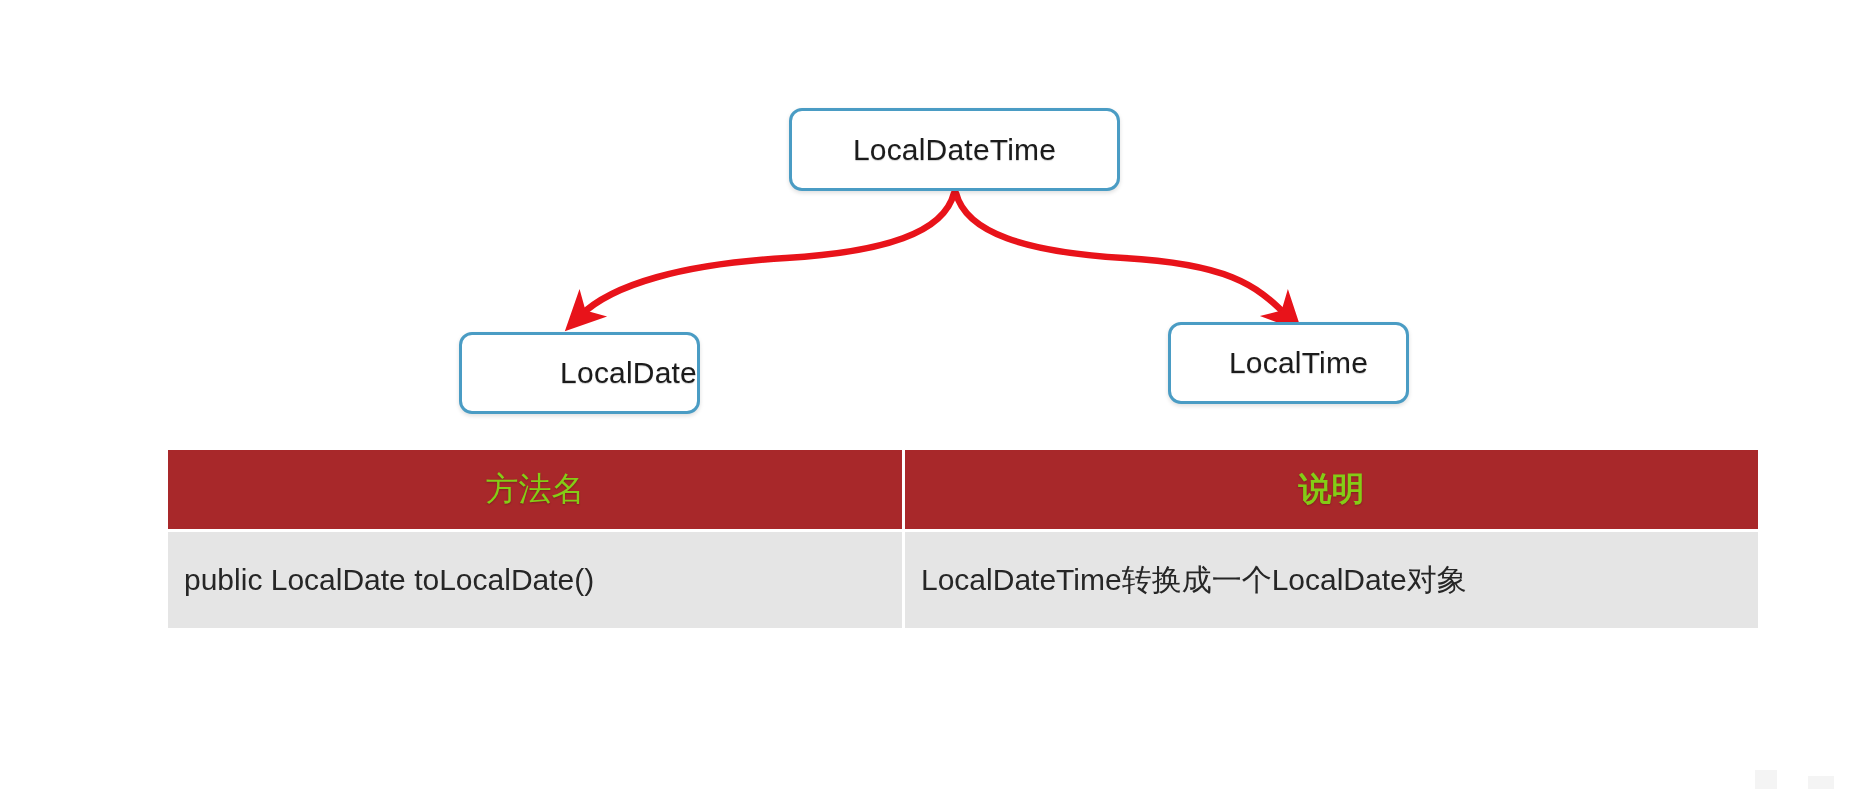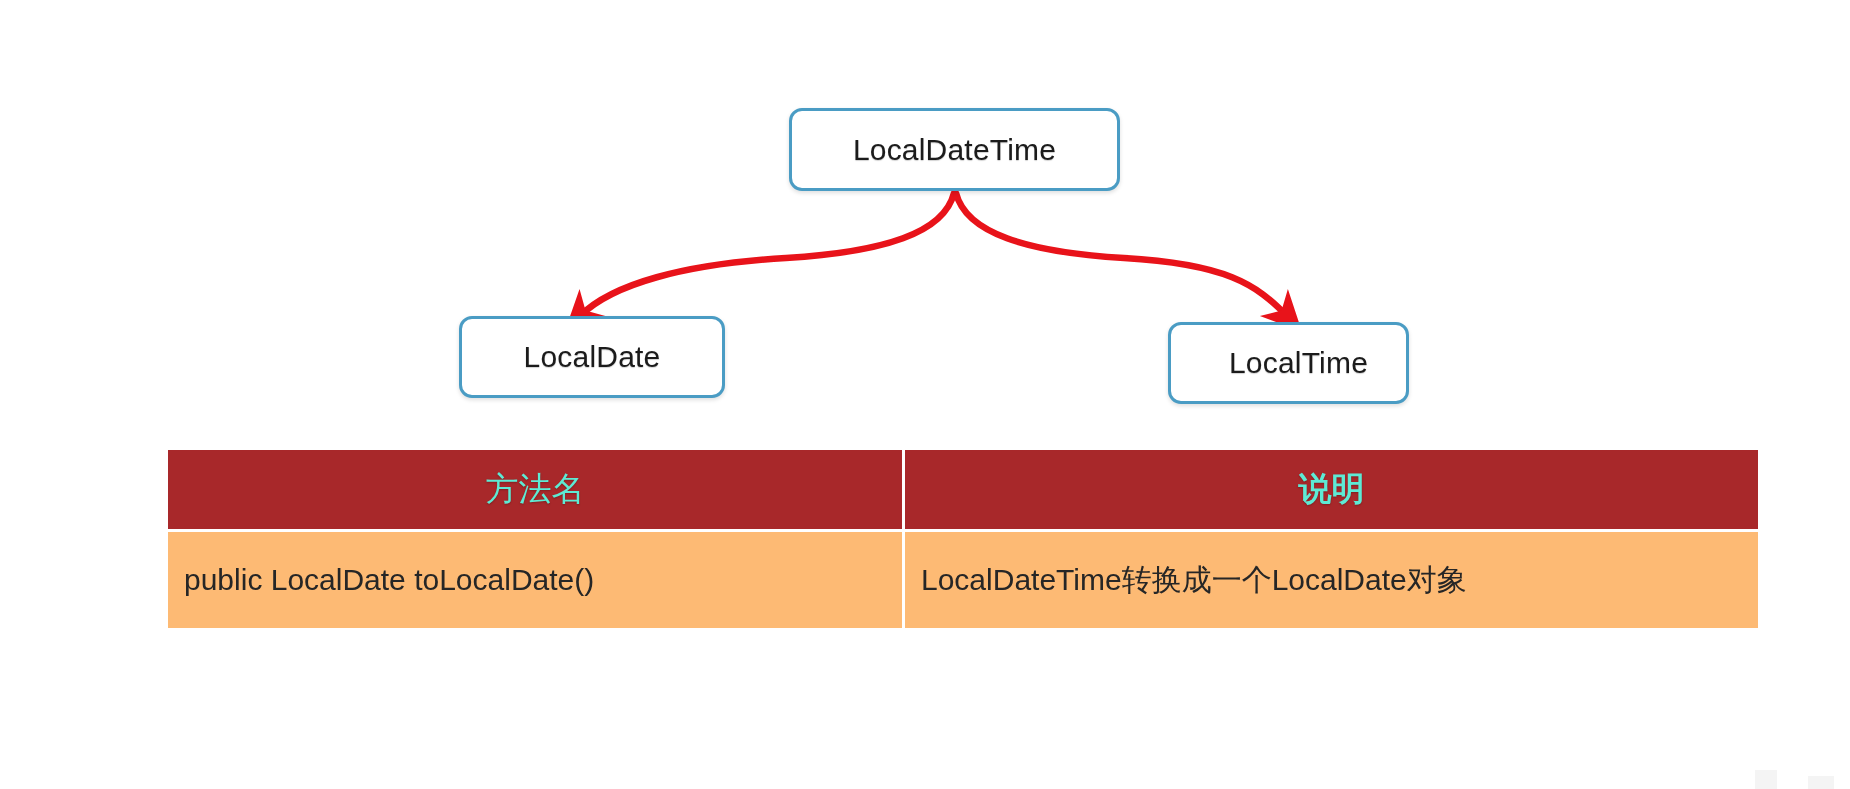--- a/index.html
+++ b/index.html
@@ -62,23 +62,24 @@
   }
 
   #node-localdatetime {
     left: 745px;
     top: 108px;
     width: 331px;
     height: 83px;
   }
   #node-localdate {
     left: 415px;
-    top: 316px;
-    width: 266px;
+    top: 332px;
+    width: 241px;
     height: 82px;
+    justify-content: flex-end;
   }
   #node-localtime {
     left: 1124px;
     top: 322px;
     width: 241px;
     height: 82px;
     padding-left: 20px;
   }
 
   
@@ -89,21 +90,21 @@
     width: 1590px;
     border-collapse: separate;
     border-spacing: 0;
     table-layout: fixed;
   }
   #method-table col.col-method { width: 737px; }
   #method-table col.col-desc   { width: 853px; }
 
   #method-table th {
     background: #a8282a;
-    color: #5eead4;
+    color: #84cc16;
     font-size: 33px;
     font-weight: normal;
     text-align: center;
     height: 79px;
     padding: 0 10px;
     border-right: 3px solid #ffffff;
     text-shadow: 0 1px 2px rgba(0,0,0,0.25);
   }
   #method-table th:last-child { border-right: none; font-weight: bold; }
 
@@ -112,21 +113,21 @@
     color: #262626;
     text-align: left;
     vertical-align: middle;
     padding: 0 16px;
     border-right: 3px solid #ffffff;
     border-top: 3px solid #ffffff;
     white-space: nowrap;
   }
   #method-table td:last-child { border-right: none; }
 
-  #method-table tr.row-odd  td { background: #fdba74; height: 96px; }
+  #method-table tr.row-odd  td { background: #e5e5e5; height: 96px; }
   #method-table tr.row-even td { background: #d9d9d9; height: 90px; }
 
   
   .artifact {
     position: absolute;
     background: #f4f4f4;
     z-index: 1;
   }
   #artifact-a { left: 1755px; top: 770px; width: 22px; height: 19px; }
   #artifact-b { left: 1808px; top: 776px; width: 26px; height: 13px; }

